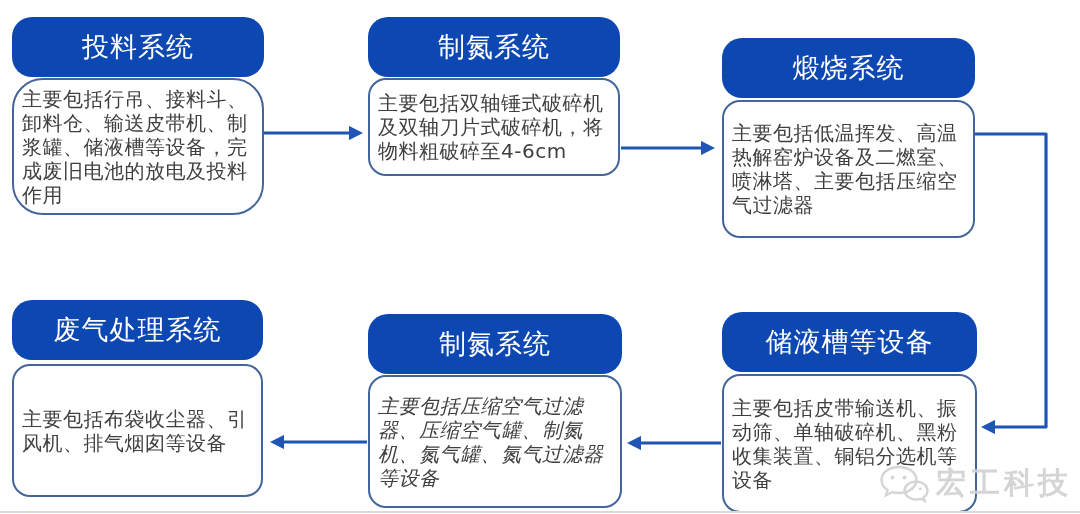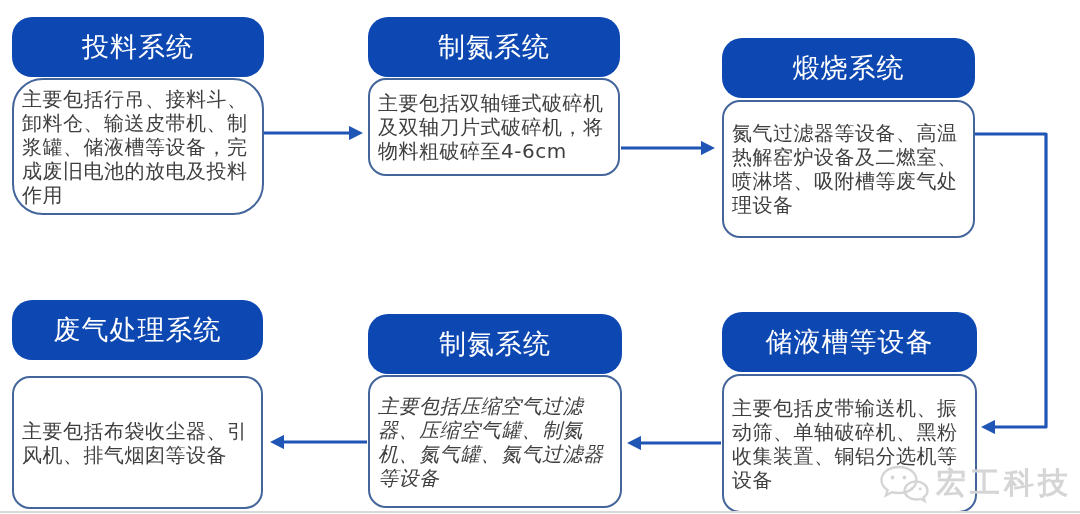--- a/index.html
+++ b/index.html
@@ -58,21 +58,21 @@
   .n-feeding .node-body      { margin-top: 1px; height: 137px; border-radius: 31px; }
   .n-coarse       { left: 368px; top: 17px;  width: 252px; }
   .n-coarse .node-body       { margin-top: 1px; height: 98px; }
   .n-calcination  { left: 722px; top: 18px;  width: 253px; margin-top: 20px; }
   .n-calcination .node-body  { margin-top: 2px; height: 138px; }
   .n-fine         { left: 722px; top: 312px; width: 255px; }
   .n-fine .node-body         { margin-top: 2px; height: 139px; }
   .n-nitrogen     { left: 368px; top: 314px; width: 254px; }
   .n-nitrogen .node-body     { margin-top: 1px; height: 133px; font-style: italic; }
   .n-wastegas     { left: 12px;  top: 300px; width: 251px; }
-  .n-wastegas .node-body     { margin-top: 16px; height: 133px; }
+  .n-wastegas .node-body     { margin-top: 4px; height: 133px; }
 
   .watermark {
     position: absolute;
     left: 878px; top: 463px;
     display: flex;
     align-items: center;
     color: var(--watermark, #d3d3d3);
     opacity: 0.95;
     z-index: 3;
   }
@@ -114,21 +114,21 @@
     <div class="node-body">主要包括行吊、接料斗、卸料仓、输送皮带机、制浆罐、储液槽等设备，完成废旧电池的放电及投料作用</div>
   </div>
 
   <div class="node n-coarse">
     <div class="node-title">制氮系统</div>
     <div class="node-body">主要包括双轴锤式破碎机及双轴刀片式破碎机，将物料粗破碎至4-6cm</div>
   </div>
 
   <div class="node n-calcination">
     <div class="node-title">煅烧系统</div>
-    <div class="node-body">氮气过滤器等设备、高温热解窑炉设备及二燃室、喷淋塔、吸附槽等废气处理设备</div>
+    <div class="node-body">主要包括低温挥发、高温热解窑炉设备及二燃室、喷淋塔、主要包括压缩空气过滤器</div>
   </div>
 
   <div class="node n-fine">
     <div class="node-title">储液槽等设备</div>
     <div class="node-body">主要包括皮带输送机、振动筛、单轴破碎机、黑粉收集装置、铜铝分选机等设备</div>
   </div>
 
   <div class="node n-nitrogen">
     <div class="node-title">制氮系统</div>
     <div class="node-body">主要包括压缩空气过滤器、压缩空气罐、制氮机、氮气罐、氮气过滤器等设备</div>

